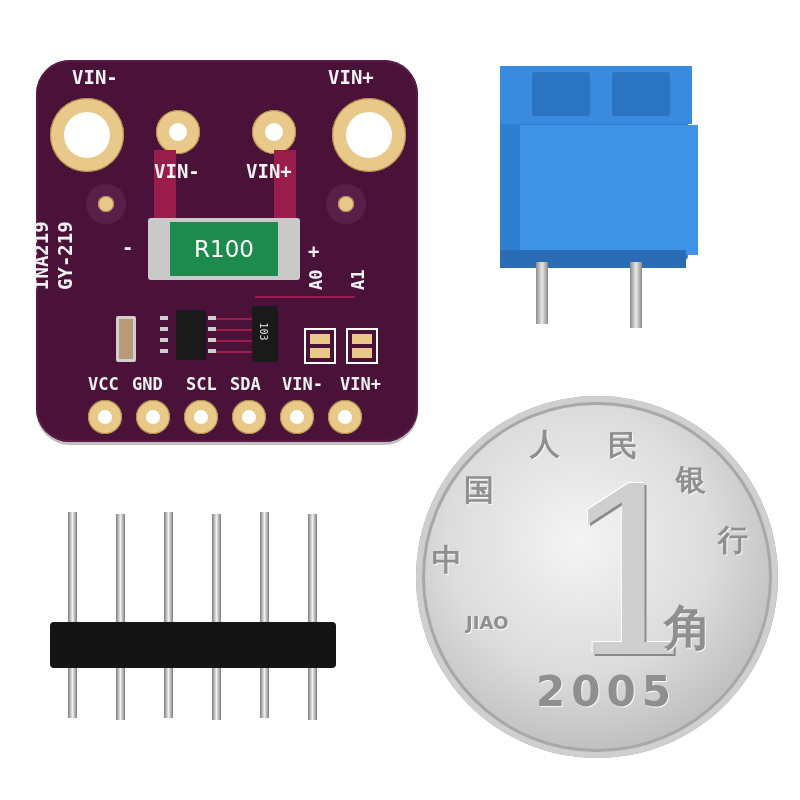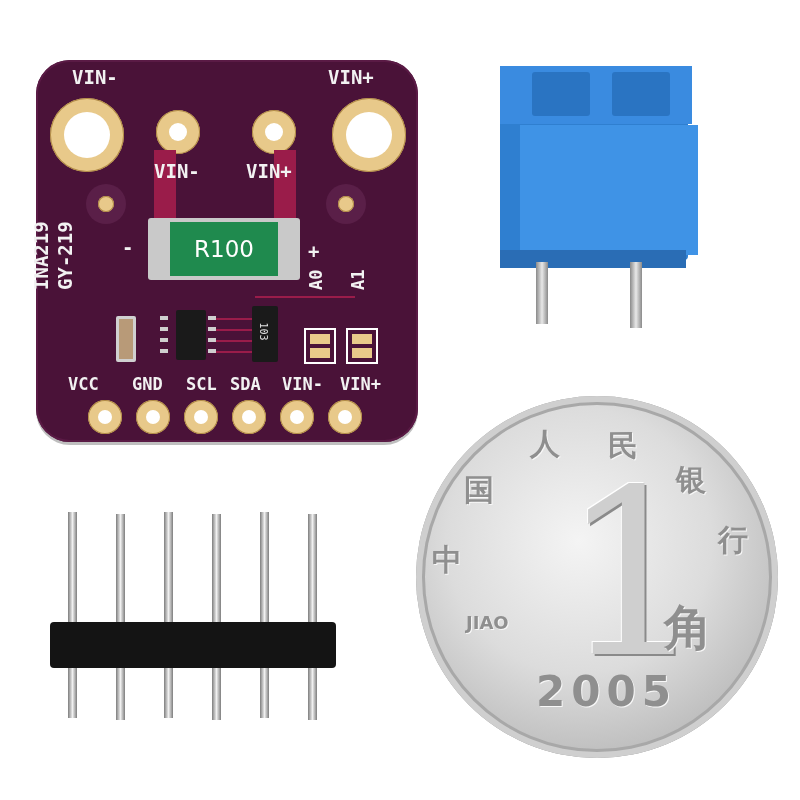--- a/index.html
+++ b/index.html
@@ -99,21 +99,21 @@
 <div class="abs silk" style="left:348px;top:290px;transform:rotate(-90deg);transform-origin:left top;font-size:17px;">A1</div>
 <div class="abs jumper" style="left:304px;top:328px;">
   <div class="abs pad" style="top:4px;"></div>
     <div class="abs pad" style="top:18px;"></div>
 </div>
 <div class="abs jumper" style="left:346px;top:328px;">
   <div class="abs pad" style="top:4px;"></div>
     <div class="abs pad" style="top:18px;"></div>
 </div>
 
-<div class="abs silk" style="left:68px;top:374px;font-size:17px;">VCC</div>
+<div class="abs silk" style="left:88px;top:374px;font-size:17px;">VCC</div>
 <div class="abs silk" style="left:132px;top:374px;font-size:17px;">GND</div>
 <div class="abs silk" style="left:186px;top:374px;font-size:17px;">SCL</div>
 <div class="abs silk" style="left:230px;top:374px;font-size:17px;">SDA</div>
 <div class="abs silk" style="left:282px;top:374px;font-size:17px;">VIN-</div>
 <div class="abs silk" style="left:340px;top:374px;font-size:17px;">VIN+</div>
 
 <div class="abs ring" style="left:88px;top:400px;width:34px;height:34px;">
     <div class="abs hole" style="left:10px;top:10px;width:14px;height:14px;"></div>
   </div>
 <div class="abs ring" style="left:136px;top:400px;width:34px;height:34px;">

